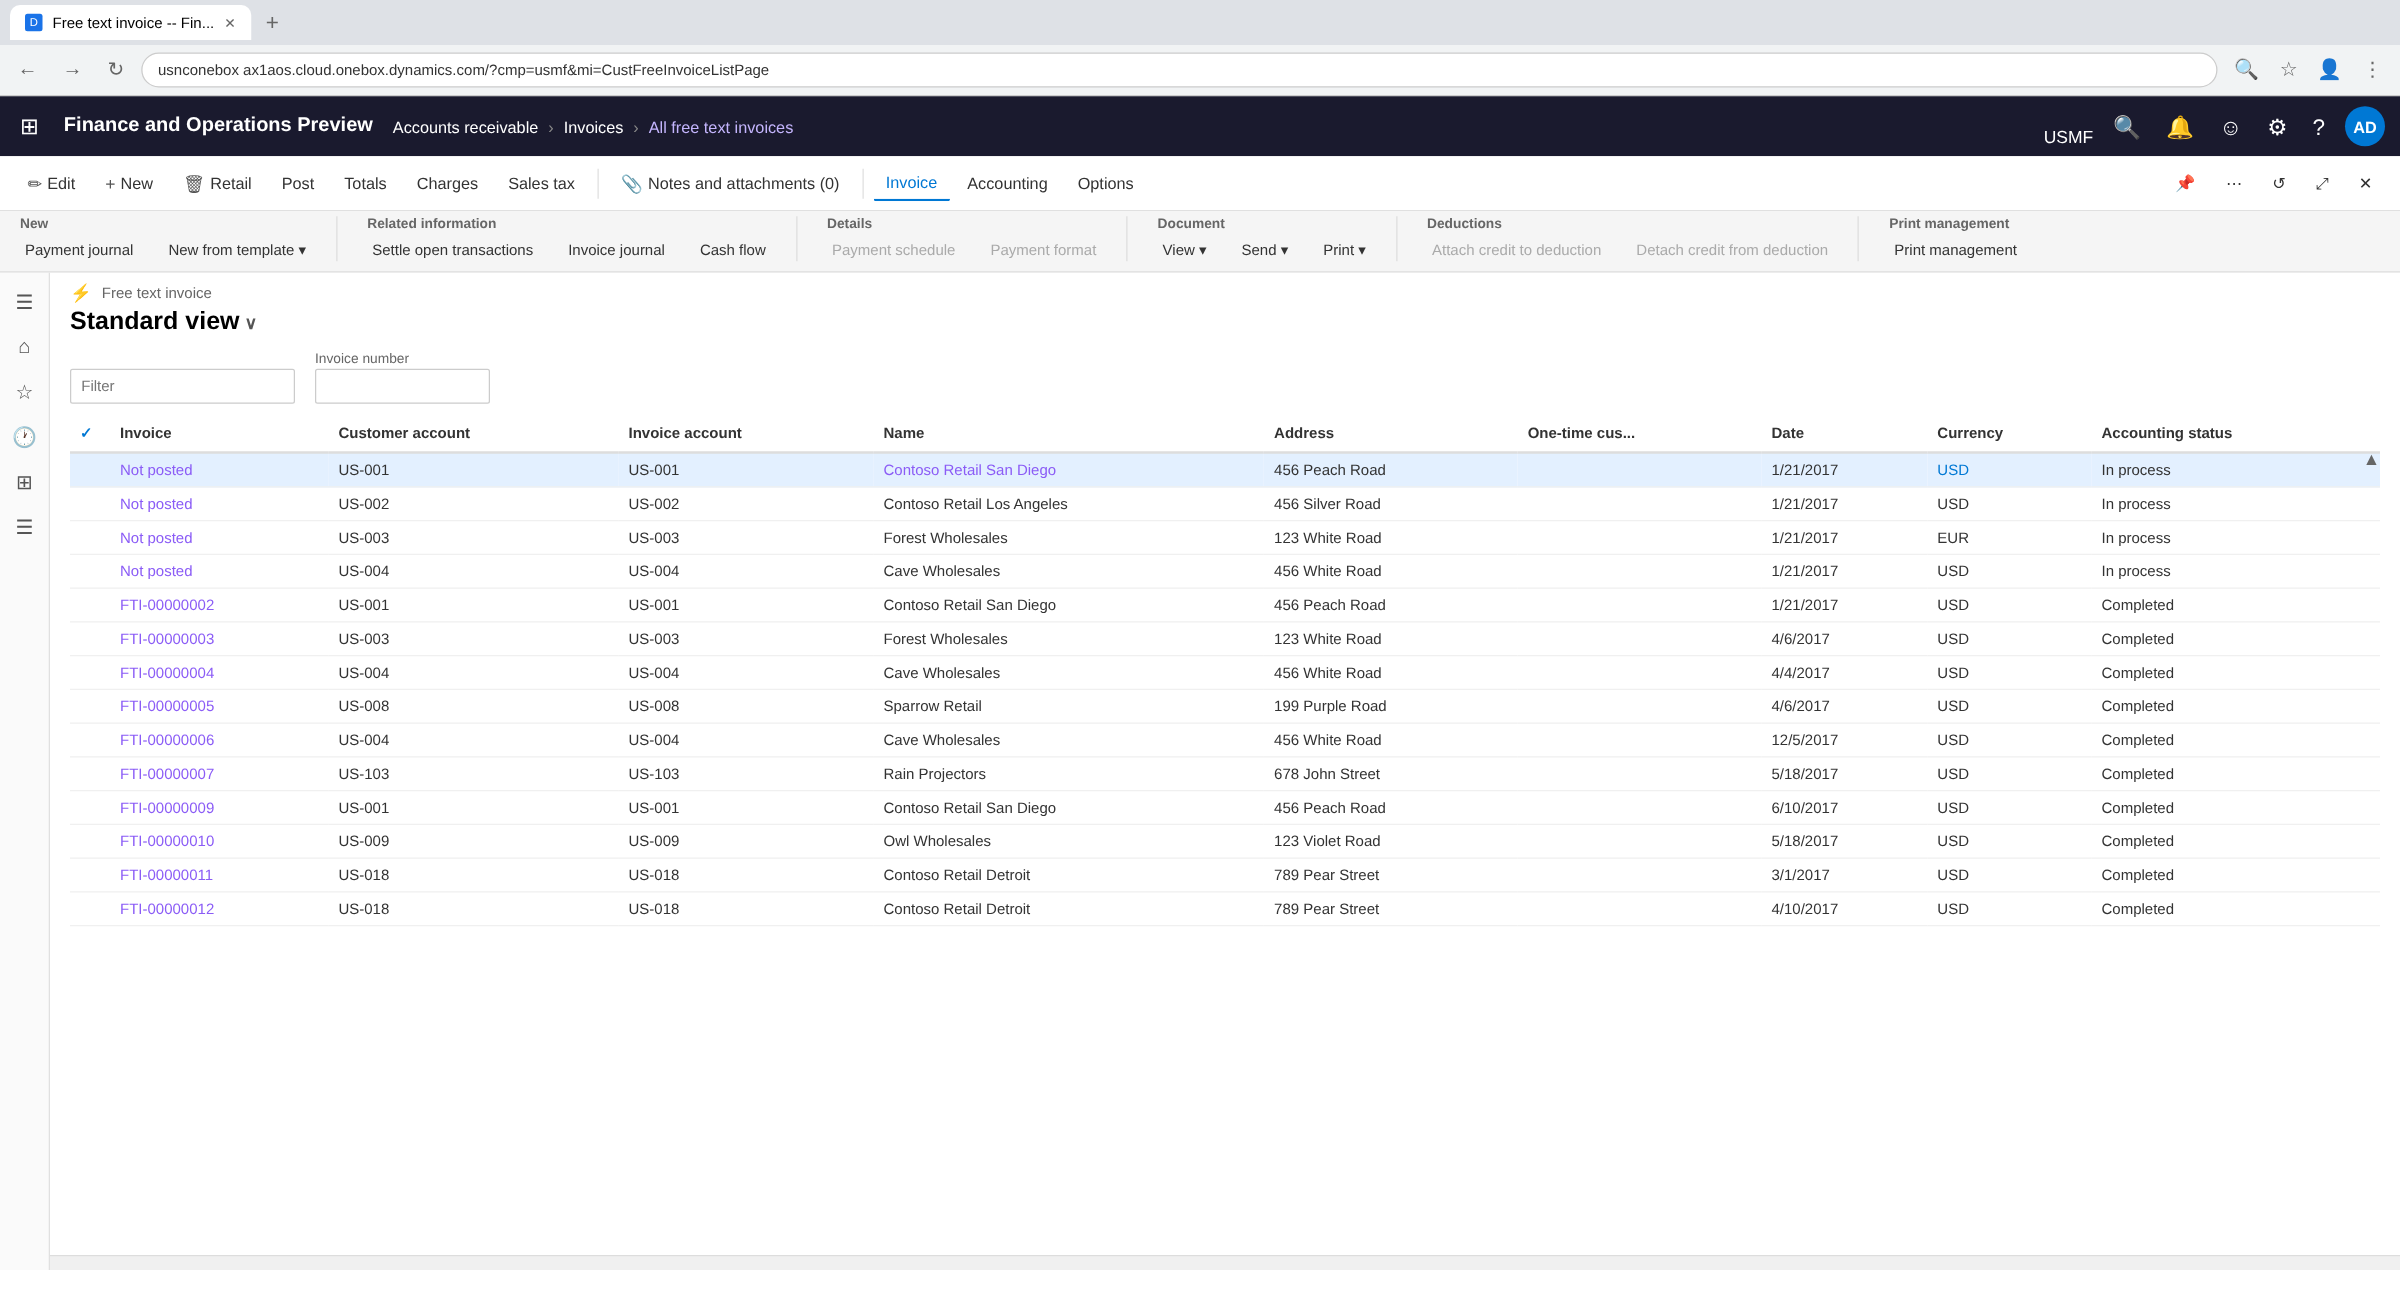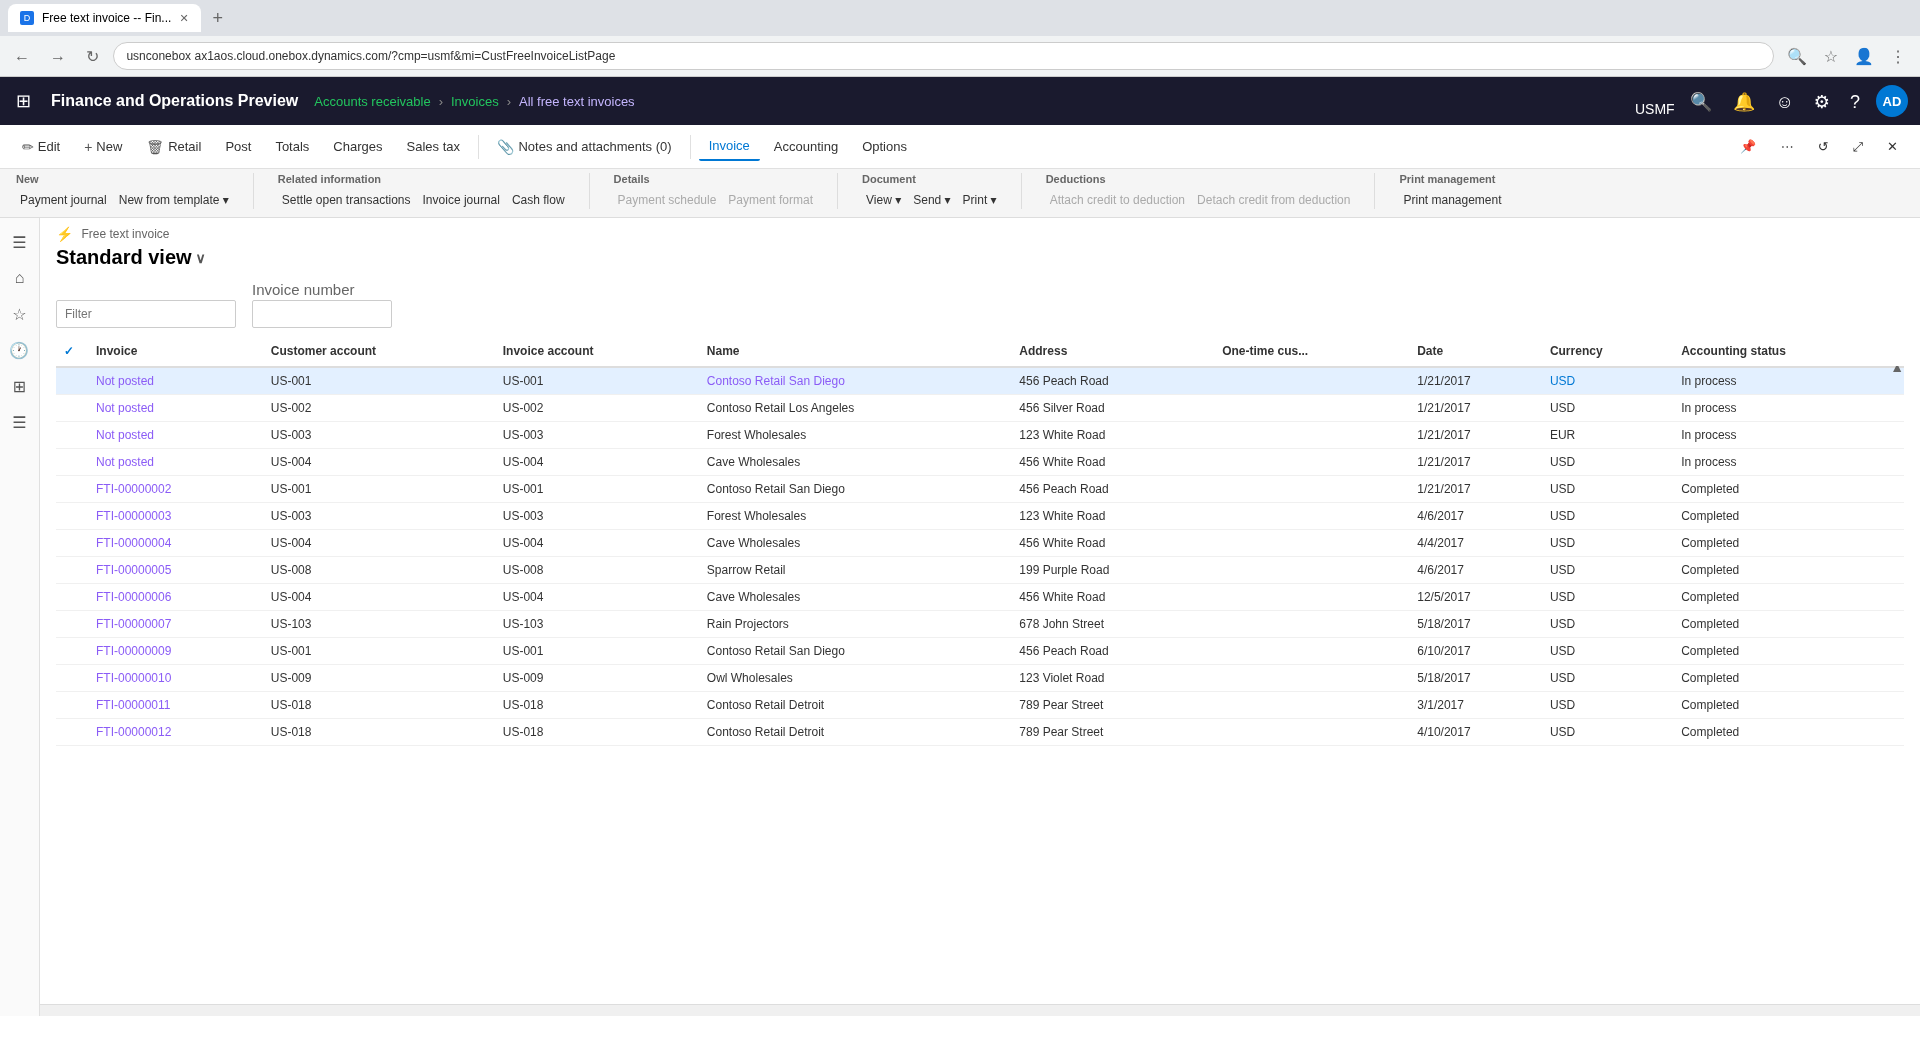--- a/index.html
+++ b/index.html
@@ -61,21 +61,21 @@
       height: 48px;
       background: #1a1a2e;
       color: white;
       padding: 0 12px;
       gap: 16px;
     }
     .app-grid-icon { font-size: 18px; cursor: pointer; padding: 4px; }
     .app-title { font-size: 16px; font-weight: 600; color: white; flex: none; }
     .breadcrumb { display: flex; align-items: center; gap: 8px; font-size: 13px; color: #ccc; }
     .breadcrumb .sep { color: #888; }
-    .breadcrumb a { color: #22c55e; text-decoration: none; }
+    .breadcrumb a { color: #ffffff; text-decoration: none; }
     .breadcrumb .current { color: #c4b5fd; }
     .header-right { margin-left: auto; display: flex; align-items: flex-end; gap: 12px; }
     .org-name { color: white; font-size: 14px; font-weight: 500; }
     .header-icon-btn { background: none; border: none; color: white; font-size: 18px; cursor: pointer; padding: 4px; }
     .avatar { width: 32px; height: 32px; border-radius: 50%; background: #0078d4; color: white; display: flex; align-items: center; justify-content: center; font-size: 13px; font-weight: 600; cursor: pointer; }
 
     
     .toolbar {
       display: flex;
       align-items: center;
@@ -110,21 +110,21 @@
     .ribbon {
       background: #f5f5f5;
       border-bottom: 1px solid #ddd;
       padding: 4px 16px 8px;
       display: flex;
       gap: 24px;
     }
     .ribbon-group { display: flex; flex-direction: column; gap: 2px; border-right: 1px solid #ddd; padding-right: 20px; }
     .ribbon-group:last-child { border-right: none; }
     .ribbon-group-label { font-size: 11px; color: #666; font-weight: 600; margin-bottom: 4px; }
-    .ribbon-items { display: flex; gap: 4px; flex-wrap: wrap; }
+    .ribbon-items { display: flex; gap: 20px; flex-wrap: wrap; }
     .ribbon-item {
       background: none;
       border: none;
       cursor: pointer;
       font-size: 12px;
       color: #333;
       padding: 2px 4px;
       white-space: nowrap;
       text-align: left;
     }
@@ -163,21 +163,21 @@
     .view-title .dropdown-arrow { font-size: 14px; color: #555; cursor: pointer; }
 
     
     .filter-bar {
       display: flex;
       align-items: flex-end;
       padding: 4px 16px 8px;
       gap: 16px;
     }
     .filter-group { display: flex; flex-direction: column; gap: 2px; }
-    .filter-label { font-size: 15px; color: #666; }
+    .filter-label { font-size: 11px; color: #666; }
     .filter-input {
       height: 28px;
       border: 1px solid #ccc;
       border-radius: 2px;
       padding: 0 8px;
       font-size: 12px;
       width: 180px;
     }
 
     

